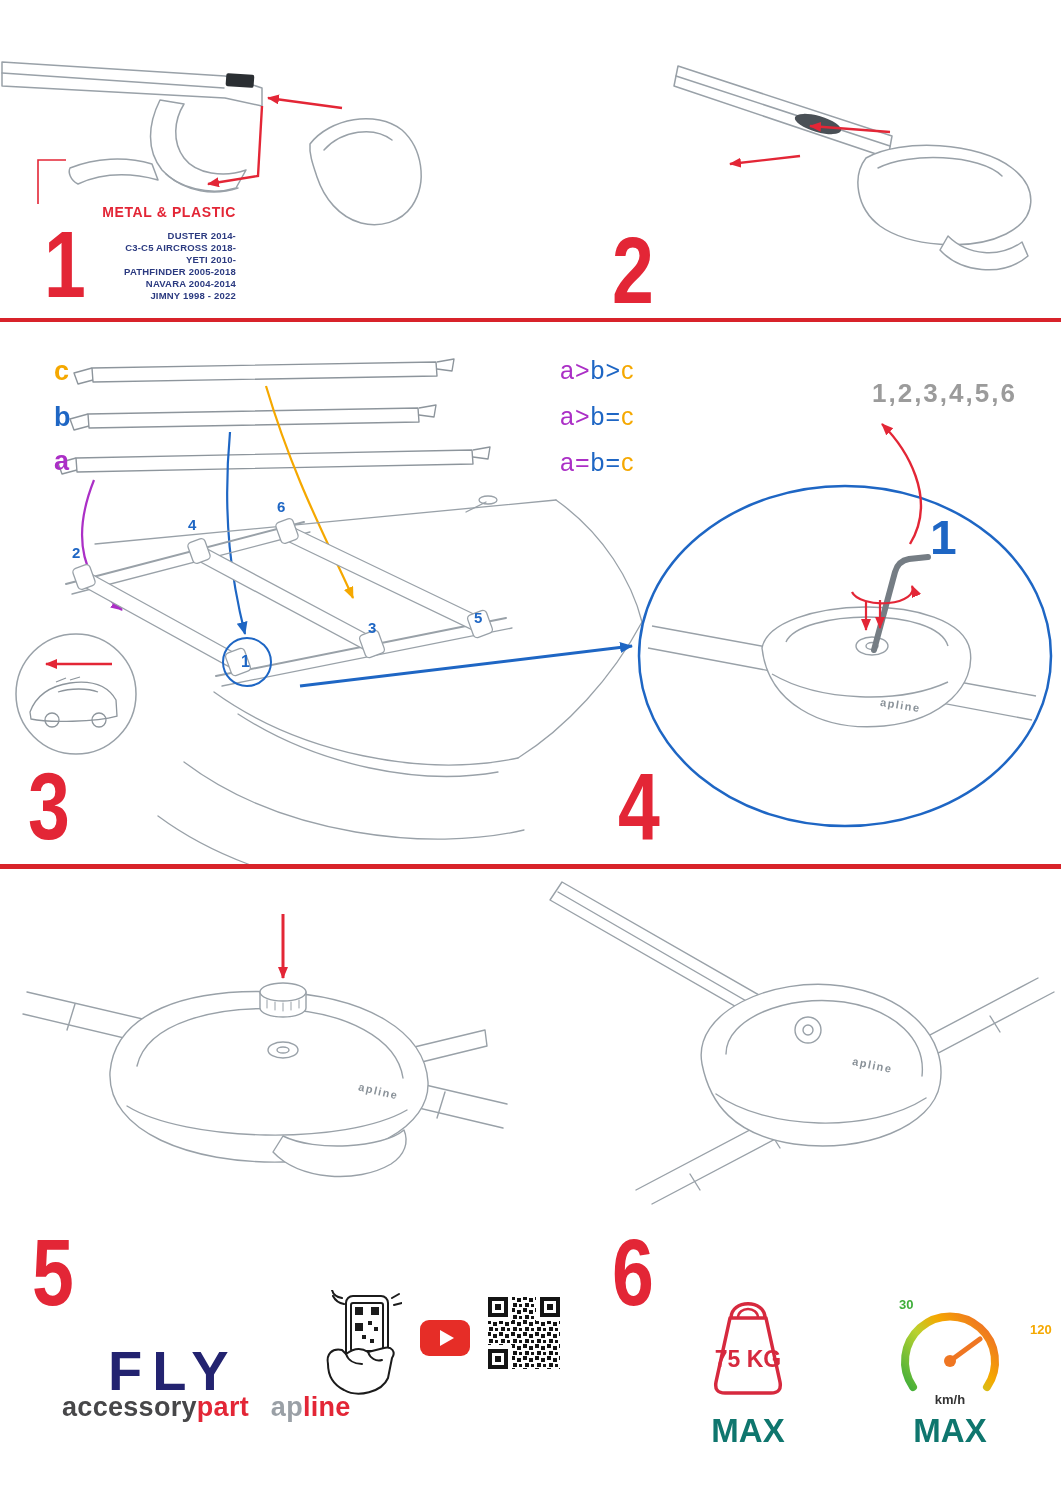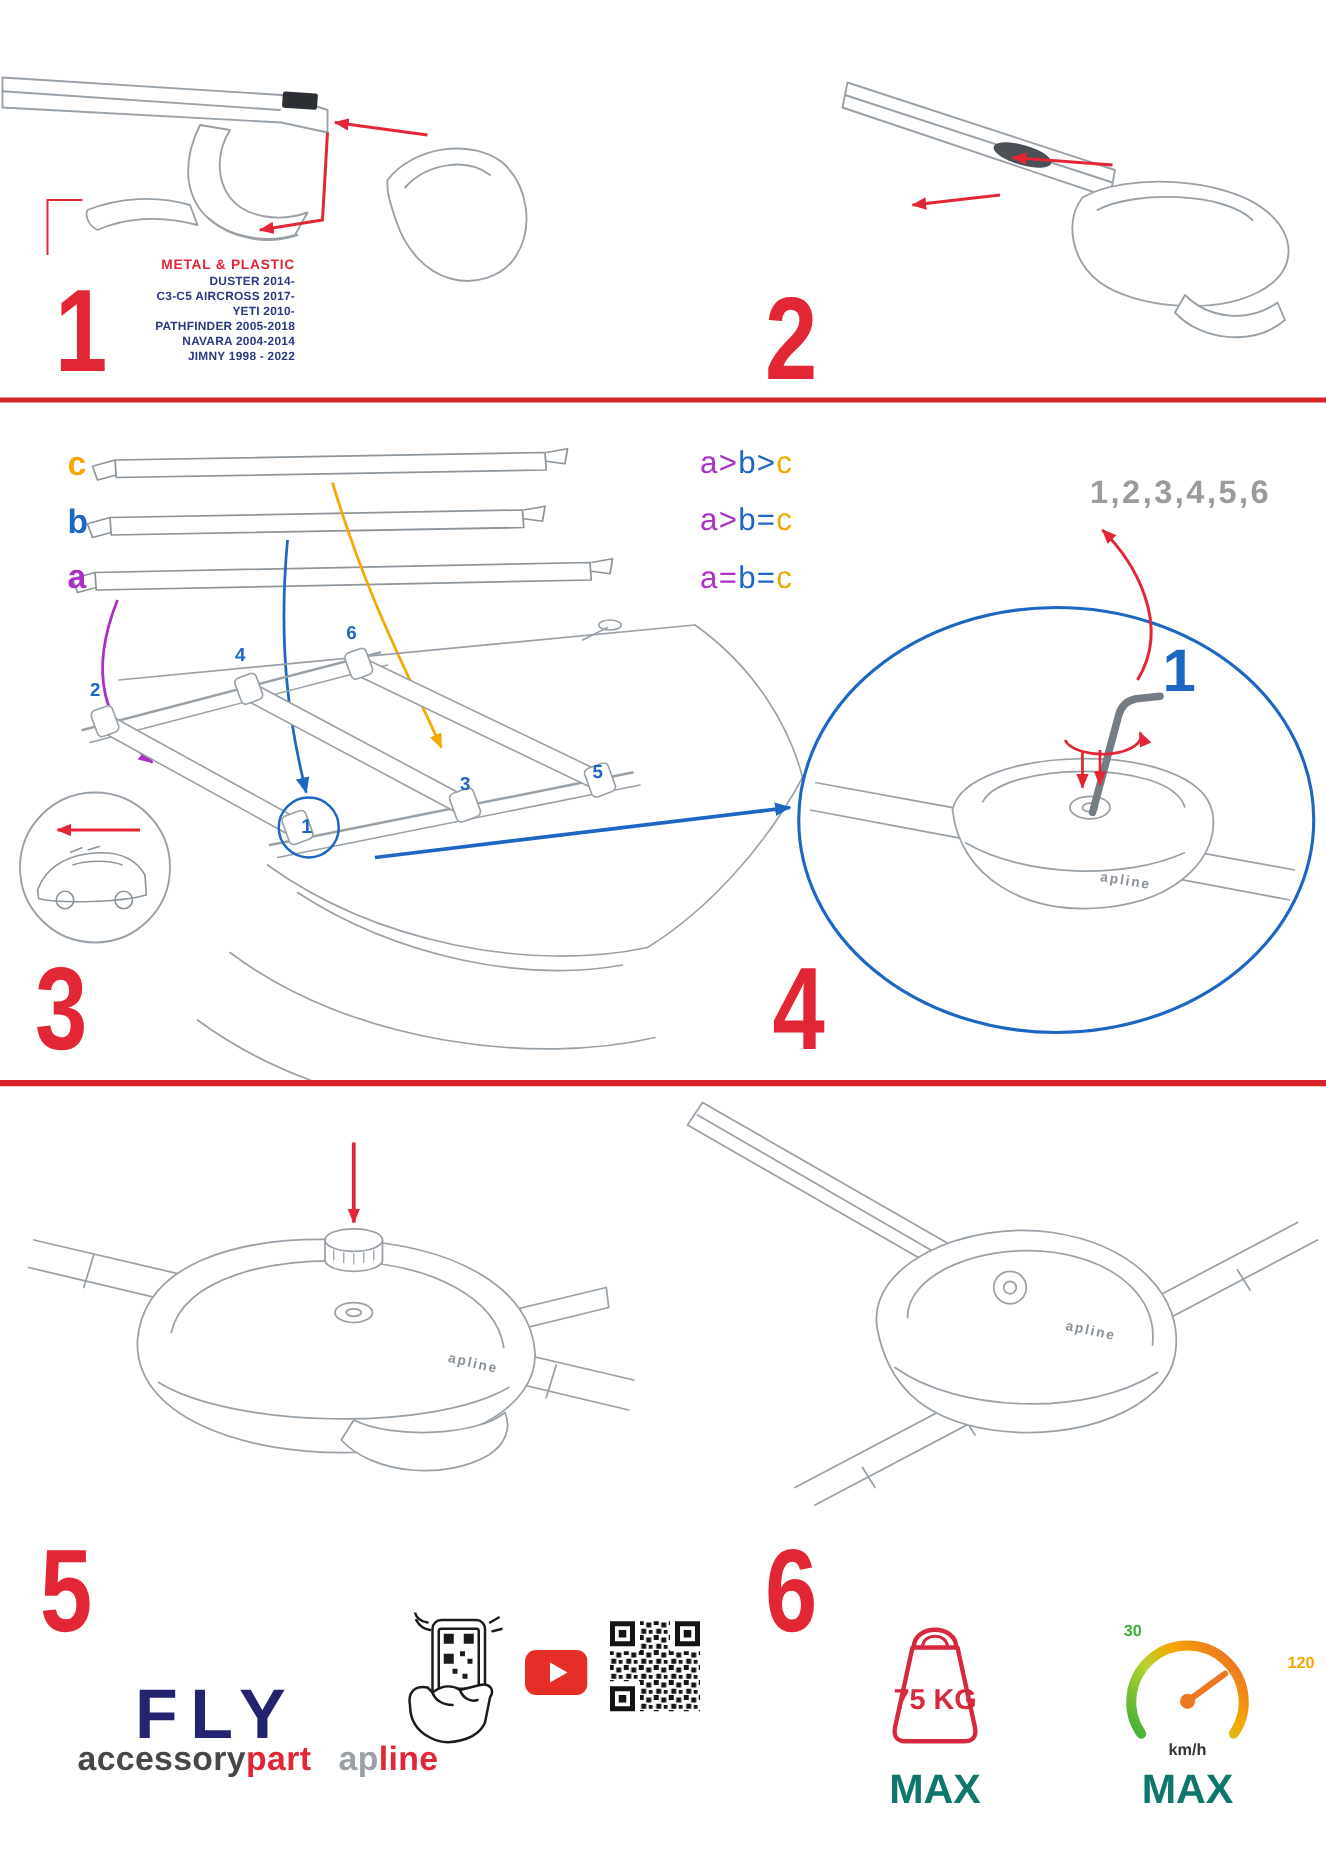--- a/index.html
+++ b/index.html
@@ -11,21 +11,21 @@
 
   .stepnum {
     position:absolute; font-weight:bold; font-size:94px; line-height:1;
     color:#e32636; transform:scaleX(.8); transform-origin:left top;
     font-family:"Liberation Sans", sans-serif;
   }
   .divider { position:absolute; left:0; width:1061px; background:#d8232a; }
 
   .models { position:absolute; left:40px; top:206px; width:196px; text-align:right;
     color:#2b3a80; font-size:9.5px; line-height:12px; font-weight:bold; letter-spacing:.2px; }
-  .models .material { color:#e32636; font-size:11px; margin-bottom:2px; letter-spacing:.6px; }
+  .models .material { color:#e32636; font-size:14px; margin-bottom:12px; letter-spacing:.6px; }
 
   .bar-label { position:absolute; font-size:27px; font-weight:bold; line-height:1; }
   .lab-a { color:#ab2fc6; } .lab-b { color:#1e66c4; } .lab-c { color:#f5a800; }
 
   .rel { position:absolute; left:560px; font-size:25px; font-weight:normal; letter-spacing:1px; line-height:1; }
   .ca { color:#ab2fc6; } .cb { color:#1e66c4; } .cc { color:#f5a800; }
 
   .pos { position:absolute; color:#1e66c4; font-weight:bold; font-size:15px; line-height:1; }
   .seq { position:absolute; left:872px; top:380px; font-size:26px; font-weight:bold;
     color:#9b9b9b; letter-spacing:2px; line-height:1; }
@@ -85,21 +85,21 @@
     <g stroke="#e32636" stroke-width="2.4" fill="none">
       <path d="M342,80 L268,70" marker-end="url(#m-red)"></path>
       <path d="M262,78 L258,148 L208,156" marker-end="url(#m-red)"></path>
       <path d="M66,132 L38,132 L38,176" stroke-width="1.6"></path>
     </g>
   </svg>
 
   <div class="models">
     <div class="material">METAL &amp; PLASTIC</div>
     <div>DUSTER 2014-</div>
-    <div>C3-C5 AIRCROSS 2017-</div>
+    <div>C3-C5 AIRCROSS 2018-</div>
     <div>YETI 2010-</div>
     <div>PATHFINDER 2005-2018</div>
     <div>NAVARA 2004-2014</div>
     <div>JIMNY 1998 - 2022</div>
   </div>
 
   <div class="stepnum" style="left:44px;top:218px">1</div>
 
   <svg class="abs" style="left:650px;top:40px" width="411" height="250" viewBox="0 0 411 250">
     <g stroke="#99a1a8" stroke-width="1.5" fill="none" stroke-linecap="round" stroke-linejoin="round">

